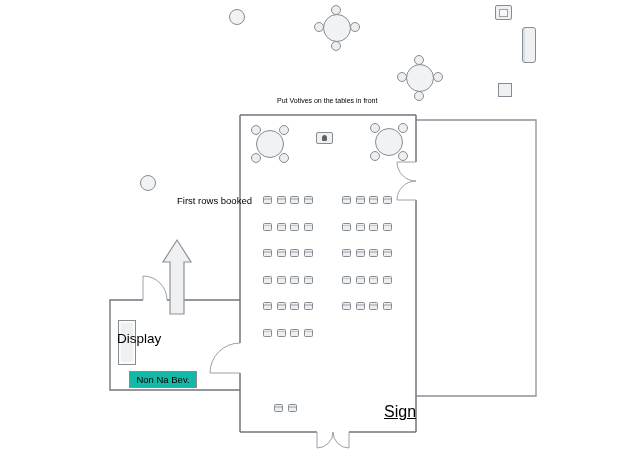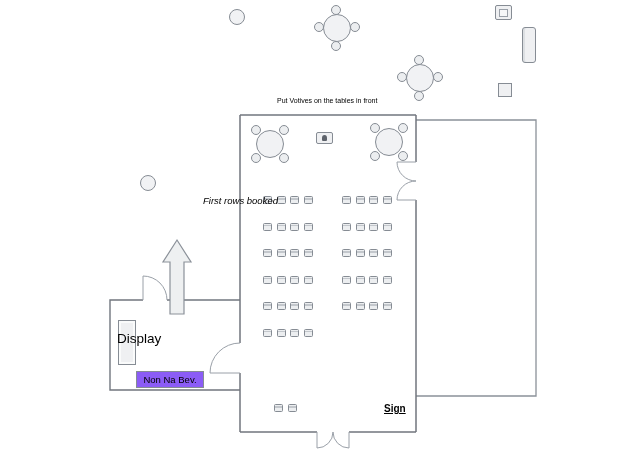--- a/index.html
+++ b/index.html
@@ -40,34 +40,34 @@
   .small-round{position:absolute;width:16px;height:16px;border-radius:50%;background:#f1f2f4;border:1px solid #868c94;box-sizing:border-box;}
 
   
   .podium{left:316px;top:132px;width:17px;height:12px;border-radius:2px;display:flex;align-items:center;justify-content:center;}
   .podium .glyph{width:5px;height:6px;background:#5e636b;border-radius:50% 50% 20% 20%;}
 
   
   .display-table{left:118px;top:320px;width:18px;height:45px;box-shadow:inset 0 0 0 2px #fafbfb;}
 
   
-  .bev-box{position:absolute;left:136px;top:371px;width:68px;height:17px;box-sizing:border-box;background:#8b5cf6;border:1px solid #868c94;display:flex;align-items:center;justify-content:center;font-size:9.5px;}
+  .bev-box{position:absolute;left:129px;top:371px;width:68px;height:17px;box-sizing:border-box;background:#14b8a6;border:1px solid #868c94;display:flex;align-items:center;justify-content:center;font-size:9.5px;}
 
   
   .armchair{left:495px;top:5px;width:17px;height:15px;border-radius:2px;display:flex;align-items:center;justify-content:center;}
   .armchair .seat{width:9px;height:8px;background:#f6f7f8;border:1px solid #9aa0a8;box-sizing:border-box;}
   .sofa{left:522px;top:27px;width:14px;height:36px;border-radius:3px;box-shadow:inset 2px 0 0 #dcdfe2;}
   .side-table{left:498px;top:83px;width:14px;height:14px;}
 
   
   .note{position:absolute;white-space:nowrap;}
   .votives{left:277px;top:97px;font-size:7px;}
-  .first-rows{left:203px;top:195px;font-size:9.5px;font-style:italic;}
+  .first-rows{left:177px;top:195px;font-size:9.5px;}
   .display-label{left:117px;top:331px;font-size:13.5px;}
-  .sign-label{left:384px;top:403px;font-size:10px;font-weight:bold;text-decoration:underline;}
+  .sign-label{left:384px;top:403px;font-size:16px;font-weight:normal;text-decoration:underline;}
 </style>
 </head>
 <body>
 
 <div class="canvas">
 
   <svg width="643" height="455" viewBox="0 0 643 455">
 
     <path d="M416,120 H536 V396 H416" fill="none" stroke="#8b9199" stroke-width="1.3"></path>
 

